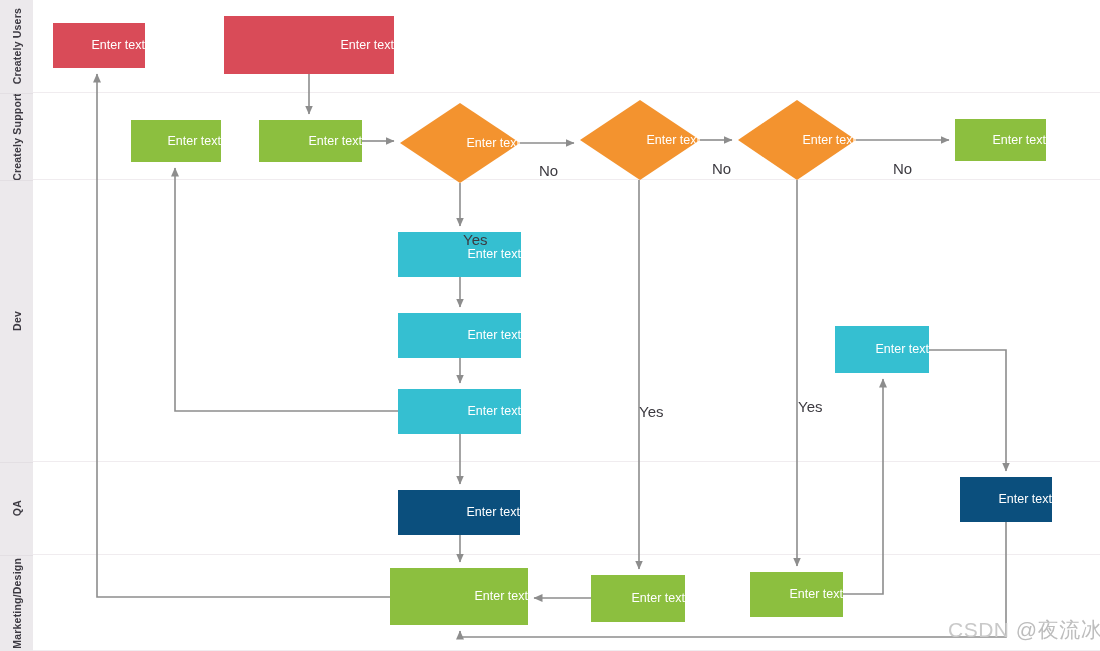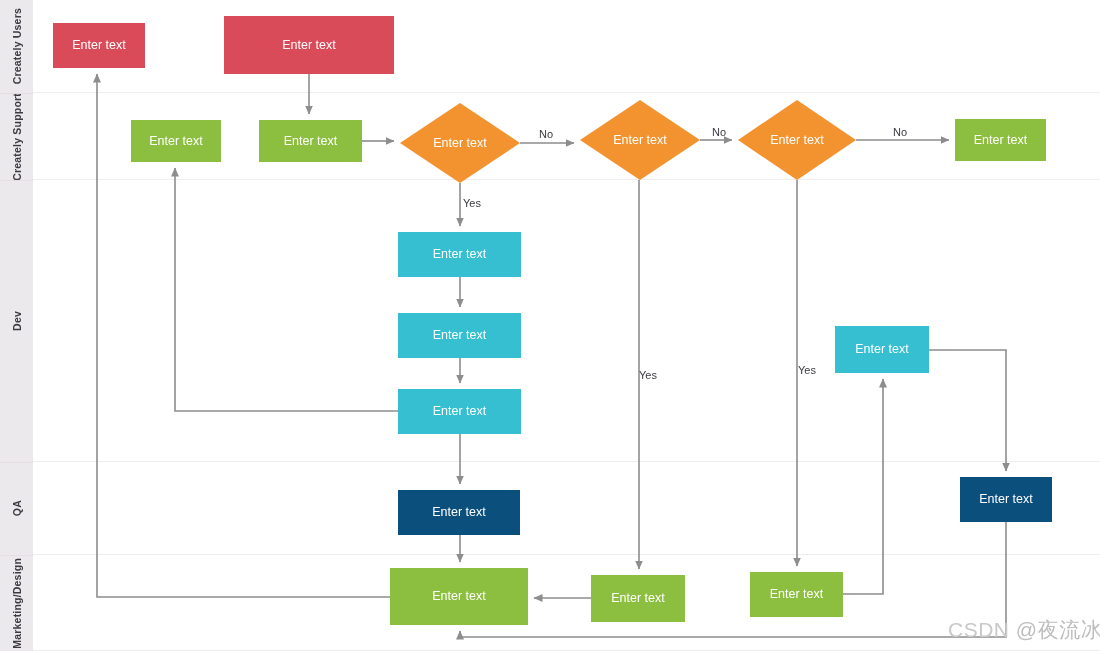--- a/index.html
+++ b/index.html
@@ -39,44 +39,45 @@
     box-sizing:border-box;
     border-bottom:1px solid #f0ecef;
   }
   .lane-strip-div{
     position:absolute;left:0;width:33px;height:1px;background:#e3dfe3;
   }
 
   
   .node{
     position:absolute;
-    display:flex;align-items:center;justify-content:center;
+    display:flex;align-items:center;justify-content:flex-end;
     color:#ffffff;
     font-size:12.5px;
     box-sizing:border-box;
     text-align:center;
     line-height:1.2;
   }
   .node.diamond{
     background:transparent;
   }
   .diamond-shape{
     position:absolute;left:0;top:0;width:100%;height:100%;
   }
   .diamond-label{
     position:relative;z-index:2;
     color:#ffffff;font-size:12.5px;
   }
 
   
   .edge-label{
     position:absolute;
-    font-size:11px;
+    font-size:15px;
     color:#3c3a40;
     white-space:nowrap;
+    margin-top:34px;
   }
 
   
   .watermark{
     position:absolute;
     font-size:21px;
     color:#c9c9c9;
     white-space:nowrap;
     letter-spacing:.5px;
   }

